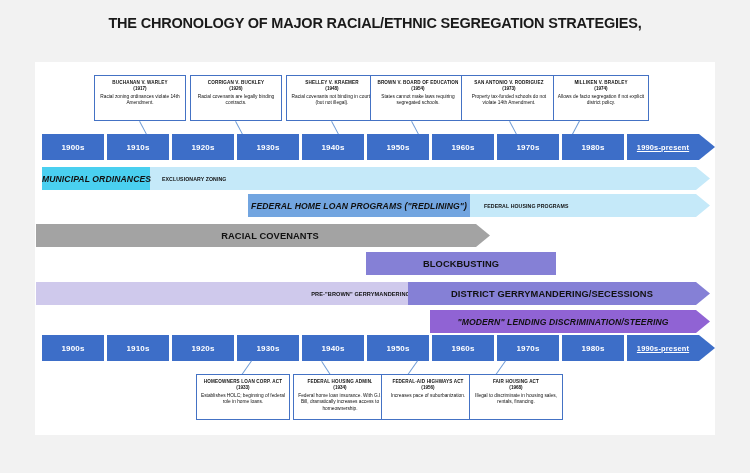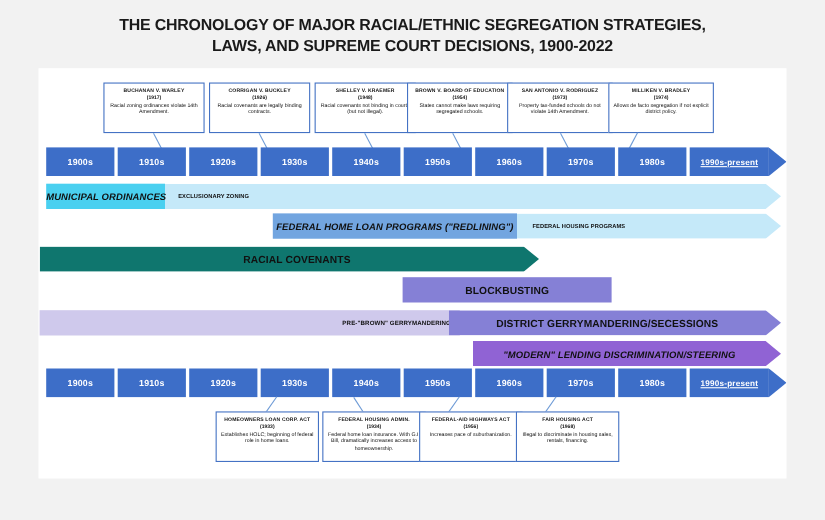--- a/index.html
+++ b/index.html
@@ -120,33 +120,32 @@
   .band.arrow .lbl { padding-right: 14px; }
 
   .sz-lg  { font-size: 9.3px; }
   .sz-md  { font-size: 8.6px; font-style: italic; }
   .sz-sm  { font-size: 5.6px; }
   .sz-xs  { font-size: 5.2px; }
 
   .c-cyan   { background: #4ad0f0; }
   .c-palecy { background: #c5e9f9; }
   .c-blue   { background: #72a5e0; }
-  .c-blue2  { background: #0f766e; padding-left: 28px; }
+  .c-blue2  { background: #a3a3a3; padding-left: 28px; }
   .c-lav    { background: #cfc9ec; }
   .c-purple { background: #8580d6; }
   .c-purple2{ background: #9063d4; }
 </style>
 </head>
 <body>
 
 <div id="root">
 
   <div class="title">
     <span>THE CHRONOLOGY OF MAJOR RACIAL/ETHNIC SEGREGATION STRATEGIES,</span>
-    <span class="l2">LAWS, AND SUPREME COURT DECISIONS, 1900-2022</span>
   </div>
 
   <div class="canvas"></div>
 
   <div class="factbox" style="left:94px;  top:75px;  width:92px;  height:46px;">
     <span class="fb-title">BUCHANAN V. WARLEY</span>
     <span class="fb-year">(1917)</span>
     <span class="fb-desc">Racial zoning ordinances violate 14th Amendment.</span>
   </div>
   <div class="factbox" style="left:190px; top:75px; width:92px; height:46px;">

